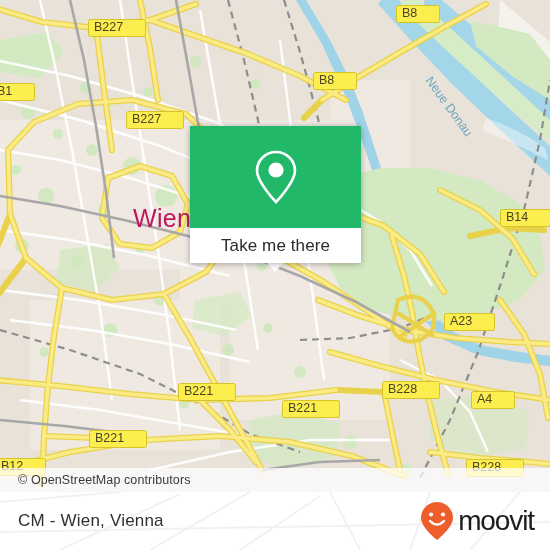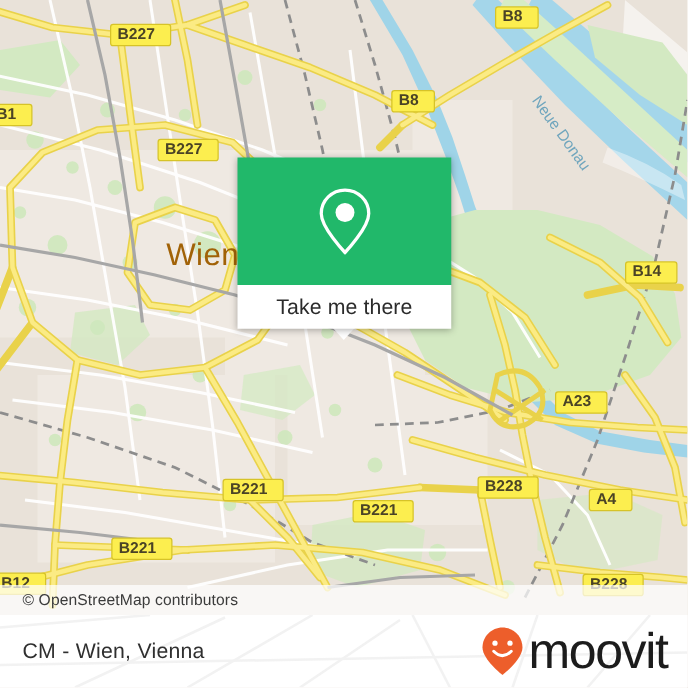--- a/index.html
+++ b/index.html
@@ -83,37 +83,37 @@
     font-size: 17px;
     color: #2f2f2f;
     letter-spacing: .2px;
   }
   #brand {
     position: absolute; right: 16px; top: 50%;
     transform: translateY(-50%);
     display: flex; align-items: center; gap: 3px;
   }
   #brand-word {
-    font-size: 40px;
+    font-size: 28px;
     color: #1c1c1c;
     letter-spacing: -1.1px;
     line-height: 1;
     font-weight: 400;
   }
 
   
   .shield {
     position: absolute;
     background: #fcee4f;
     border: 1.4px solid #d6c328;
     border-radius: 2.5px;
     color: #4a4326;
     font-size: 12.5px;
-    font-weight: bold;
-    padding: 1px 12px 2px 5px;
+    font-weight: normal;
+    padding: 1px 22px 2px 5px;
     line-height: 1.05;
     white-space: nowrap;
     z-index: 30;
     font-family: "Liberation Sans", sans-serif;
   }
   .maplabel {
     position: absolute;
     color: #6f6f6f;
     z-index: 25;
     white-space: nowrap;
@@ -309,21 +309,21 @@
           <path d="M70,0 L84,60 L96,126 L106,192 L114,258"></path>
           <path d="M176,0 L188,66 L200,134 L214,202"></path>
           <path d="M244,254 L300,276 L356,302 L410,332"></path>
           <path d="M0,420 L64,426 L130,434"></path>
           <path d="M262,470 L320,462 L380,460"></path>
         </g>
 
       </g>
     </svg>
 
-    <div class="maplabel" style="left:133px; top:190px; font-size:25px; letter-spacing:.3px; color:#a16207;">Wien</div>
+    <div class="maplabel" style="left:133px; top:204px; font-size:25px; letter-spacing:.3px; color:#be185d;">Wien</div>
 
     <div class="maplabel" style="left:434px; top:74px; font-size:12.5px; color:#6fa5bd;
                 transform:rotate(54deg); transform-origin:left top;">Neue Donau</div>
 
     <div class="shield" style="left:88px; top:19px;">B227</div>
     <div class="shield" style="left:396px; top:5px;">B8</div>
     <div class="shield" style="left:313px; top:72px;">B8</div>
     <div class="shield" style="left:126px; top:111px;">B227</div>
     <div class="shield" style="left:-9px; top:83px;">B1</div>
     <div class="shield" style="left:500px; top:209px;">B14</div>

